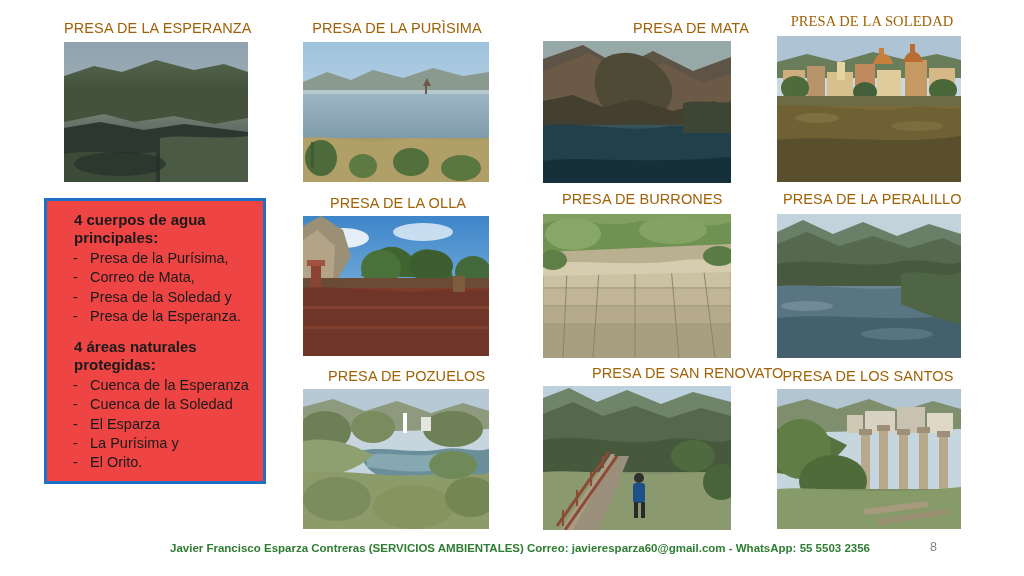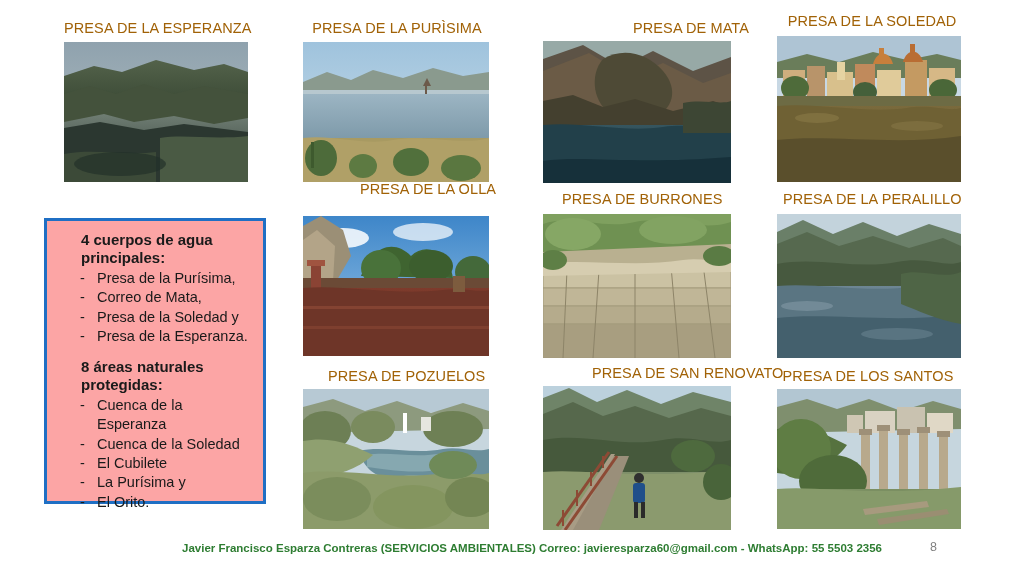--- a/index.html
+++ b/index.html
@@ -32,27 +32,27 @@
     overflow: hidden;
     background: #cdd6c8;
   }
   .photo svg {
     display: block;
   }
   
   .infobox {
     position: absolute;
     left: 44px;
-    top: 218px;
+    top: 198px;
     width: 222px;
     height: 286px;
     border: 3px solid #1f6fc4;
-    background: #fca5a5;
+    background: #ef4444;
     box-sizing: border-box;
-    padding: 8px 10px 6px 28px;
+    padding: 8px 10px 6px 21px;
   }
   .ib-head {
     font-size: 15px;
     font-weight: bold;
     color: #1a1a1a;
     line-height: 1.2;
     margin: 2px 0 2px 6px;
   }
   .ib-head.second {
     margin-top: 12px;
@@ -69,21 +69,21 @@
     padding-left: 22px;
     position: relative;
   }
   .ib-list li .dash {
     position: absolute;
     left: 5px;
     top: 0;
   }
   .footer {
     position: absolute;
-    left: 12px;
+    left: 0;
     top: 542px;
     width: 984px;
     text-align: center;
     font-size: 11.5px;
     font-weight: bold;
     color: #2e7d32;
     padding-left: 28px;
   }
   .pagenum {
     position: absolute;
@@ -173,21 +173,21 @@
       <path d="M0 30 L46 12 L86 36 L120 22 L160 42 L188 32 L188 78 L0 78 Z" fill="#6b5b46"></path>
       <path d="M60 18 C80 6 104 12 120 30 C136 48 130 70 110 76 L70 74 C50 64 46 34 60 18 Z" fill="#4e4a36"></path>
       <path d="M0 60 L30 54 L60 66 L92 58 L130 70 L170 60 L188 66 L188 90 L0 92 Z" fill="#44402f"></path>
       <rect x="0" y="84" width="188" height="58" fill="url(#g3w)"></rect>
       <path d="M0 84 C40 80 80 92 120 86 C150 82 170 90 188 86 L188 142 L0 142 Z" fill="#22404a"></path>
       <path d="M0 120 C40 114 90 124 188 116 L188 142 L0 142 Z" fill="#16303a"></path>
       <path d="M140 62 C160 58 178 64 188 60 L188 92 L140 92 Z" fill="#3d4634"></path>
     </svg>
   </div>
 
-  <div class="caption" style="left:786px; top:13px; width:172px;">PRESA DE LA SOLEDAD</div>
+  <div class="caption" style="left:786px; top:13px; width:172px;font-family:Liberation Serif, serif;">PRESA DE LA SOLEDAD</div>
 
   <div class="photo" style="left:777px; top:36px; width:184px; height:146px;">
     <svg width="184" height="146" viewBox="0 0 184 146">
       <defs>
         <linearGradient id="g4w" x1="0" y1="0" x2="0" y2="1">
           <stop offset="0%" stop-color="#7a6a3c"></stop>
             <stop offset="100%" stop-color="#5e5230"></stop>
         </linearGradient>
       </defs>
       <rect width="184" height="146" fill="#c8d8e4"></rect>
@@ -213,21 +213,21 @@
       <ellipse cx="166" cy="54" rx="14" ry="11" fill="#4a6738"></ellipse>
       <rect x="0" y="60" width="184" height="12" fill="#6d6b44"></rect>
       <rect x="0" y="70" width="184" height="76" fill="url(#g4w)"></rect>
       <path d="M0 70 C40 66 90 78 130 72 C155 68 170 76 184 72 L184 146 L0 146 Z" fill="#6f6134"></path>
       <path d="M0 104 C50 98 120 110 184 100 L184 146 L0 146 Z" fill="#5a4f2c"></path>
       <ellipse cx="40" cy="82" rx="22" ry="5" fill="#8a7a48" opacity="0.6"></ellipse>
       <ellipse cx="140" cy="90" rx="26" ry="5" fill="#8a7a48" opacity="0.5"></ellipse>
     </svg>
   </div>
 
-  <div class="caption" style="left:328px; top:181px; width:140px;margin-left:30px;">PRESA DE LA OLLA</div>
+  <div class="caption" style="left:328px; top:195px; width:140px;">PRESA DE LA OLLA</div>
 
   <div class="photo" style="left:303px; top:216px; width:186px; height:140px;">
     <svg width="186" height="140" viewBox="0 0 186 140">
       <defs>
         <linearGradient id="g5sky" x1="0" y1="0" x2="0" y2="1">
           <stop offset="0%" stop-color="#3e86c9"></stop>
             <stop offset="100%" stop-color="#9ec8e8"></stop>
         </linearGradient>
         <linearGradient id="g5w" x1="0" y1="0" x2="0" y2="1">
           <stop offset="0%" stop-color="#7e3b2c"></stop>
@@ -401,25 +401,25 @@
   </div>
 
   <div class="infobox">
     <div class="ib-head">4 cuerpos de agua principales:</div>
     <ul class="ib-list">
       <li><span class="dash">-</span><span>Presa de la Purísima,</span></li>
       <li><span class="dash">-</span><span>Correo de Mata,</span></li>
       <li><span class="dash">-</span><span>Presa de la Soledad y</span></li>
       <li><span class="dash">-</span><span>Presa de la Esperanza.</span></li>
     </ul>
-    <div class="ib-head second">8 áreas naturales protegidas:</div>
+    <div class="ib-head second">4 áreas naturales protegidas:</div>
     <ul class="ib-list">
       <li><span class="dash">-</span><span>Cuenca de la Esperanza</span></li>
       <li><span class="dash">-</span><span>Cuenca de la Soledad</span></li>
-      <li><span class="dash">-</span><span>El Cubilete</span></li>
+      <li><span class="dash">-</span><span>El Esparza</span></li>
       <li><span class="dash">-</span><span>La Purísima y</span></li>
       <li><span class="dash">-</span><span>El Orito.</span></li>
     </ul>
   </div>
 
   <div class="footer">Javier Francisco Esparza Contreras (SERVICIOS AMBIENTALES) Correo: javieresparza60@gmail.com - WhatsApp: 55 5503 2356</div>
   <div class="pagenum">8</div>
 
 </div>
 

